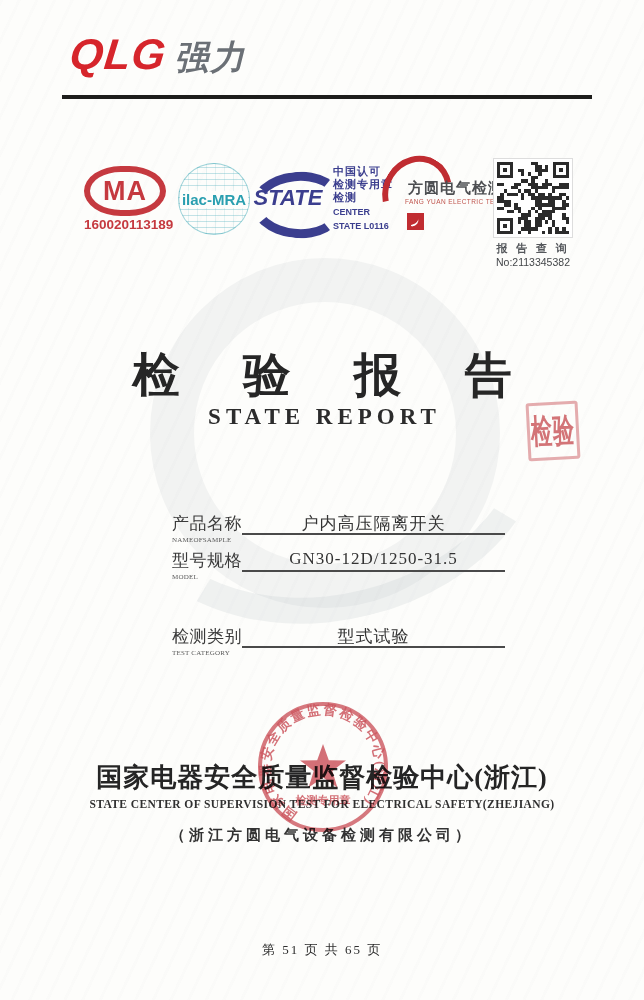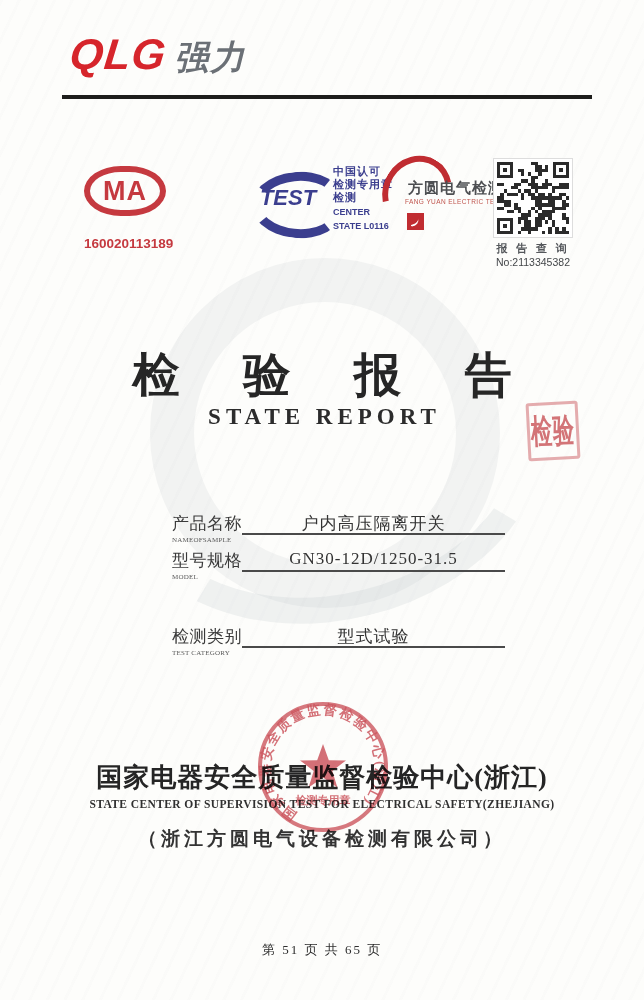--- a/index.html
+++ b/index.html
@@ -25,21 +25,21 @@
   }
   .hrule { position:absolute; left:62px; top:95px; width:530px; height:4px; background:#1d1d1b; }
 
   
   .cma { position:absolute; left:84px; top:166px; width:86px; text-align:center; }
   .cma-mark {
     width:82px; height:50px; border:6px solid #c5393f; border-radius:45% 45% 45% 45%/50%;
     display:flex; align-items:center; justify-content:center;
     color:#c5393f; font-family:"Liberation Sans", sans-serif; font-weight:900; font-size:27px; letter-spacing:1px;
   }
-  .cma-num { margin-top:20px; color:#c5393f; font-family:"Liberation Sans", sans-serif; font-weight:700; font-size:13.5px; letter-spacing:0; }
+  .cma-num { margin-top:1px; color:#c5393f; font-family:"Liberation Sans", sans-serif; font-weight:700; font-size:13.5px; letter-spacing:0; }
 
   .ilac {
     position:absolute; left:178px; top:163px; width:72px; height:72px; border-radius:50%;
     border:1px solid rgba(42,159,176,.45);
     background:
       repeating-linear-gradient(0deg, rgba(42,159,176,.28) 0 1px, transparent 1px 6px),
       repeating-linear-gradient(90deg, rgba(42,159,176,.12) 0 1px, transparent 1px 9px);
     display:flex; align-items:center; justify-content:center;
   }
   .ilac-label {
@@ -135,21 +135,21 @@
   .issuer-cn {
     position:absolute; left:0; top:760px; width:100%; text-align:center;
     font-size:26px; font-weight:700; color:#252525; letter-spacing:1px; white-space:nowrap;
   }
   .issuer-en {
     position:absolute; left:0; top:798px; width:100%; text-align:center;
     font-size:11.5px; font-weight:700; color:#303030; letter-spacing:.4px; white-space:nowrap;
   }
   .issuer-co {
     position:absolute; left:0; top:826px; width:100%; text-align:center;
-    font-size:19px; font-weight:700; color:#333; letter-spacing:4px; white-space:nowrap;
+    font-size:15px; font-weight:700; color:#333; letter-spacing:4px; white-space:nowrap;
   }
   .round-stamp { position:absolute; left:250px; top:694px; mix-blend-mode:multiply; opacity:.85; }
 
   .footer {
     position:absolute; left:0; top:941px; width:100%; text-align:center;
     font-size:13px; color:#2e2e2e; letter-spacing:2px;
   }
 </style>
 </head>
 <body>
@@ -161,23 +161,26 @@
   </div>
   <div class="hrule"></div>
 
   <div class="cma">
     <div class="cma-mark">
       <span>MA</span>
     </div>
     <div class="cma-num">160020113189</div>
   </div>
 
+  <div class="ilac">
+    <span class="ilac-label">ilac-MRA</span>
+  </div>
 
   <div class="cnas-mark">
-    <div class="cnas-text">TEST</div>
+    <div class="cnas-text">STATE</div>
   </div>
   <div class="cnas-block">
     <div class="cn">中国认可</div>
     <div class="cn">检测专用章</div>
     <div class="cn">检测</div>
     <div class="en">CENTER</div>
     <div class="en">STATE L0116</div>
   </div>
 
   <div class="fy">

